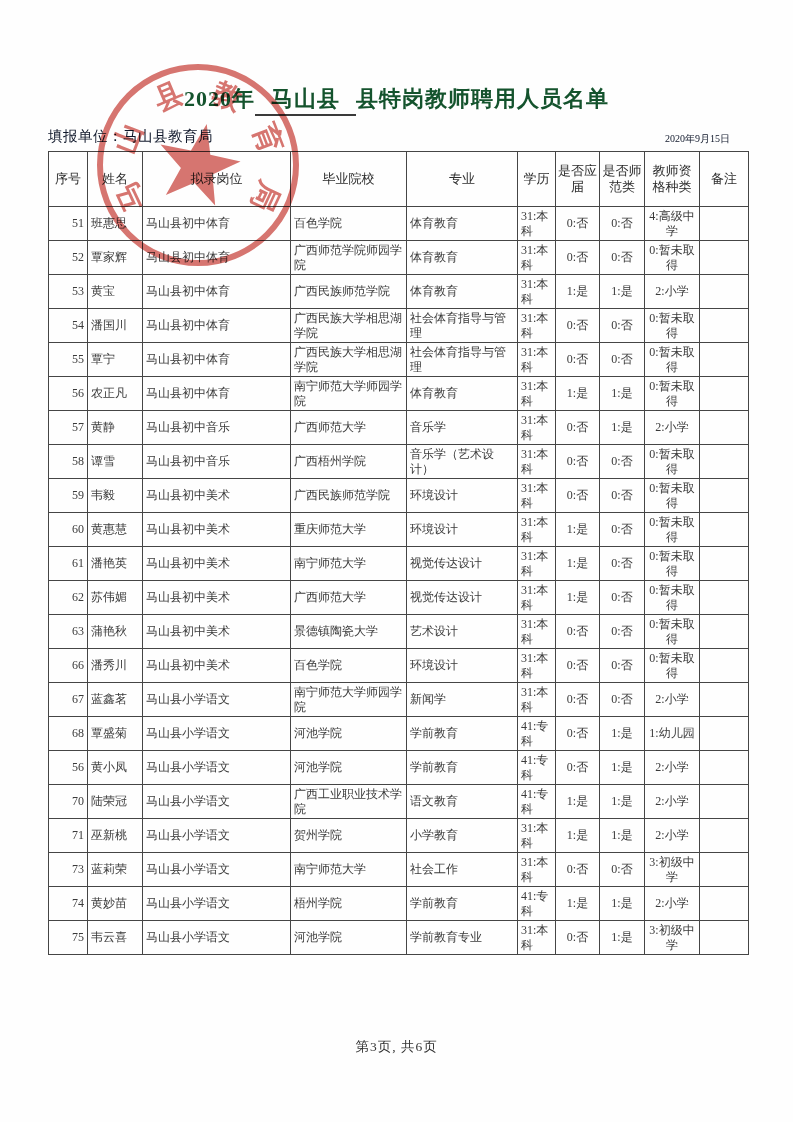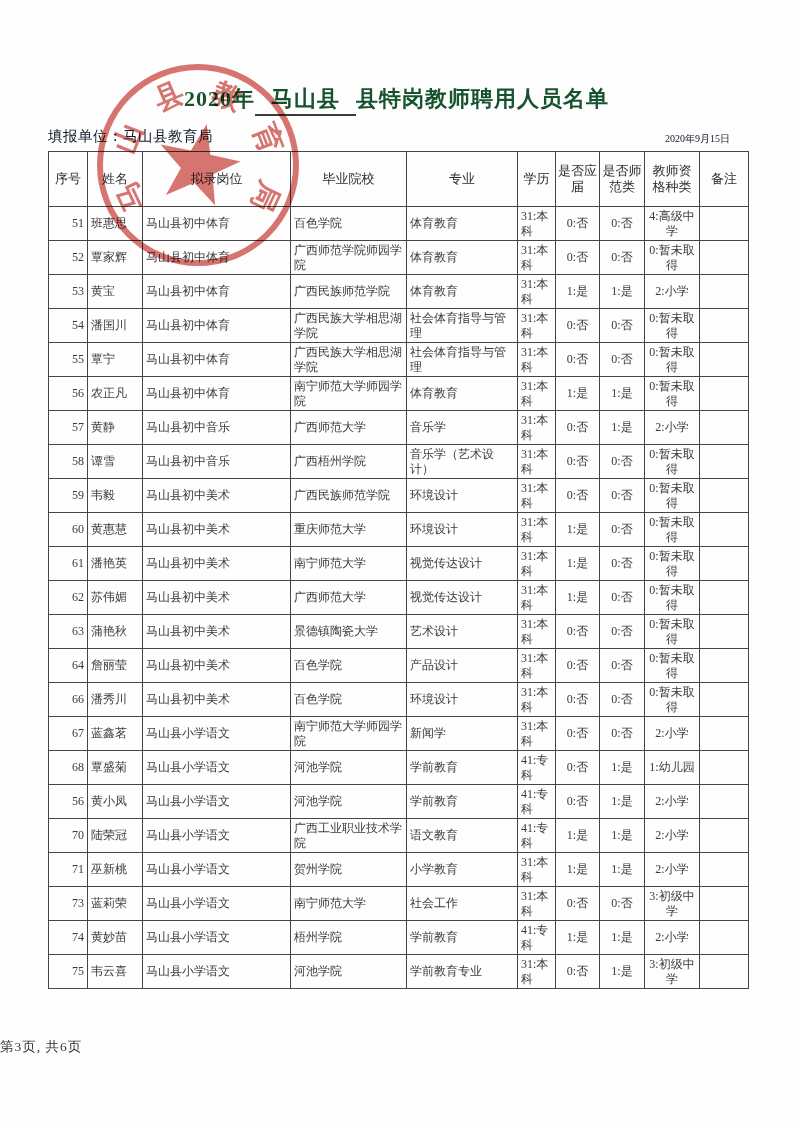--- a/index.html
+++ b/index.html
@@ -44,21 +44,21 @@
   }
   table.roster td{
     height:31px;font-size:12px;line-height:1.18;
     padding:1px 3px;color:#3a3a3a;
   }
   td.c0{text-align:right;}
   td.c1,td.c2,td.c3,td.c4,td.c5{text-align:left;}
   td.c6,td.c7,td.c8,td.c9{text-align:center;}
   .page-footer{
     position:absolute;top:1038px;left:0;width:100%;
-    text-align:left;font-size:13.5px;color:#333;
+    text-align:center;font-size:13.5px;color:#333;
     letter-spacing:1px;
   }
   .stamp{
     position:absolute;left:92px;top:58px;
     width:212px;height:214px;
     opacity:.72;
     mix-blend-mode:multiply;
     pointer-events:none;
   }
   .stamp text{font-family:"Liberation Serif","DejaVu Serif",serif;}
@@ -257,32 +257,20 @@
           <td class="c2">马山县初中美术</td>
           <td class="c3">景德镇陶瓷大学</td>
           <td class="c4">艺术设计</td>
           <td class="c5">31:本科</td>
           <td class="c6">0:否</td>
           <td class="c7">0:否</td>
           <td class="c8">0:暂未取得</td>
           <td class="c9"></td>
         </tr>
         <tr>
-          <td class="c0">64</td>
-          <td class="c1">詹丽莹</td>
-          <td class="c2">马山县初中美术</td>
-          <td class="c3">百色学院</td>
-          <td class="c4">产品设计</td>
-          <td class="c5">31:本科</td>
-          <td class="c6">0:否</td>
-          <td class="c7">0:否</td>
-          <td class="c8">0:暂未取得</td>
-          <td class="c9"></td>
-        </tr>
-        <tr>
           <td class="c0">66</td>
           <td class="c1">潘秀川</td>
           <td class="c2">马山县初中美术</td>
           <td class="c3">百色学院</td>
           <td class="c4">环境设计</td>
           <td class="c5">31:本科</td>
           <td class="c6">0:否</td>
           <td class="c7">0:否</td>
           <td class="c8">0:暂未取得</td>
           <td class="c9"></td>

